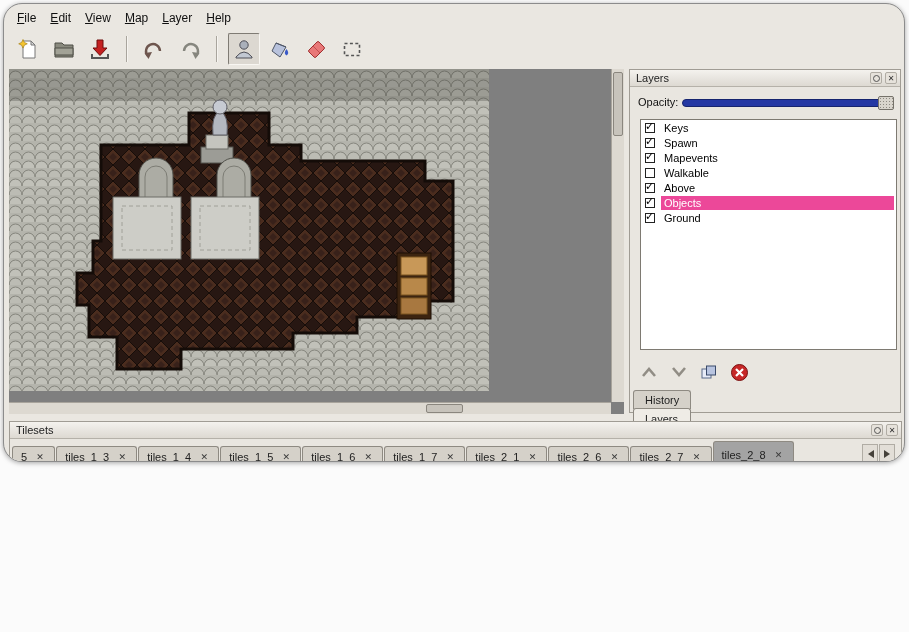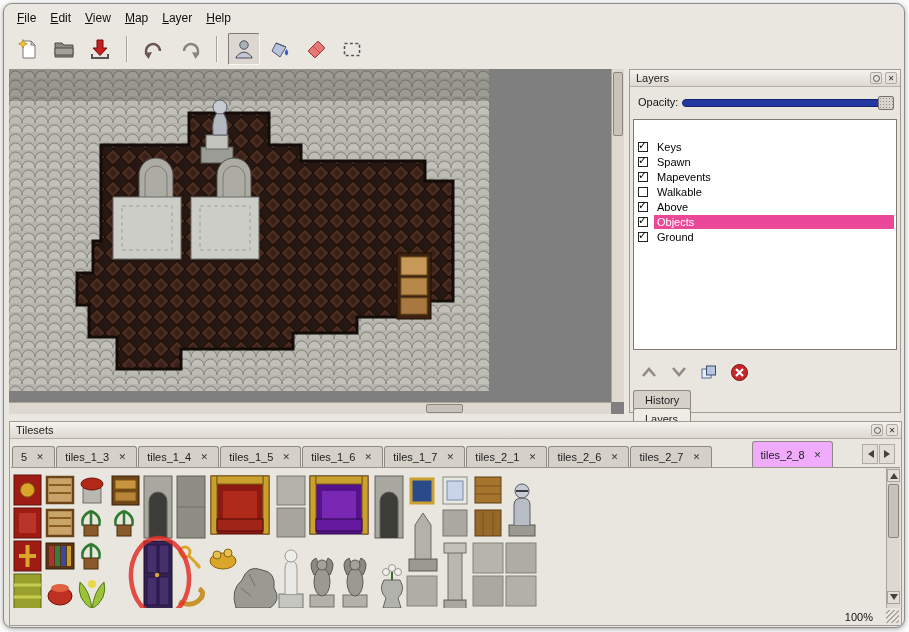--- a/index.html
+++ b/index.html
@@ -1,19 +1,19 @@
 <!DOCTYPE html>
 <html><head>
 <meta charset="utf-8">
 <style>
   *{box-sizing:border-box;margin:0;padding:0;font-family:"Liberation Sans","DejaVu Sans",sans-serif;}
   html,body{width:909px;height:632px;background:#fbfbfb;overflow:hidden;}
   body{position:relative;}
-  .window{position:absolute;left:3px;top:3px;width:902px;height:625px;background:#eae7e1;
-    border:1px solid #8c8c8c;border-radius:9px;box-shadow:0 1px 5px rgba(0,0,0,.35);overflow:hidden;}
+  .window{position:absolute;left:3px;top:3px;width:902px;height:459px;background:#eae7e1;
+    border:1px solid #8c8c8c;border-radius:19px;box-shadow:0 1px 5px rgba(0,0,0,.35);overflow:hidden;}
 
   
   .menubar{position:absolute;left:8px;top:6px;height:18px;display:flex;}
   .menu-item{font-size:12px;color:#101010;padding:1px 9px 1px 5px;cursor:default;}
   .menu-item u{text-decoration:underline;}
 
   
   .toolbar{position:absolute;left:8px;top:27px;height:36px;display:flex;align-items:center;}
   .tool{width:32px;height:32px;display:flex;align-items:center;justify-content:center;
     border:1px solid transparent;border-radius:2px;margin-right:4px;}
@@ -38,39 +38,39 @@
   .float-glyph{width:7px;height:7px;border:1.4px solid #555;border-radius:50%;}
   .close-glyph::before{content:'✕';font-size:8px;color:#333;line-height:1;}
 
   
   .layers-panel{left:625px;top:65px;width:272px;height:344px;}
   .opacity-row{position:absolute;left:0;right:0;top:22px;height:22px;}
   .opacity-label{position:absolute;left:8px;top:4px;font-size:11px;color:#111;text-align:right;}
   .opacity-track{position:absolute;left:52px;right:8px;top:7px;height:8px;background:#2438a4;border-radius:4px;border:1px solid #16246e;}
   .opacity-handle{position:absolute;right:6px;top:4px;width:16px;height:14px;background:#d9d5cd;border:1px solid #76726a;border-radius:2px;
     background-image:radial-gradient(#8e8a82 0.8px,transparent 0.9px);background-size:3px 3px;}
-  .layers-list{position:absolute;left:3px;right:3px;top:49px;height:231px;background:#fff;border:1px solid #7e7a72;overflow:hidden;padding-top:19px;}
+  .layers-list{position:absolute;left:10px;right:3px;top:49px;height:231px;background:#fff;border:1px solid #7e7a72;overflow:hidden;padding-top:0;}
   .layer-row{display:flex;align-items:center;height:15px;padding-left:4px;}
   .checkbox{width:10px;height:10px;border:1px solid #222;background:#fff;margin-right:6px;position:relative;flex:none;}
   .checkbox.checked::after{content:'✓';position:absolute;left:-1px;top:-4px;font-size:11px;font-weight:bold;color:#000;}
   .layer-label{flex:1;font-size:11px;color:#000;padding:1px 3px;margin-right:2px;}
   .layer-row.selected .layer-label{background:#ec4899;color:#fff;}
   .layer-btns{position:absolute;left:6px;top:290px;height:24px;display:flex;align-items:center;}
   .layer-btn{width:26px;height:22px;display:flex;align-items:center;justify-content:center;margin-right:4px;}
   .panel-tabs{position:absolute;left:3px;top:320px;display:flex;flex-direction:column;}
   .ptab{font-size:11px;color:#222;padding:3px 11px;background:#d5d1c9;border:1px solid #8e8a82;border-bottom:none;
     border-radius:3px 3px 0 0;margin-right:2px;}
   .ptab.active{background:#efece6;position:relative;top:-1px;padding-top:4px;}
 
   
   .tilesets-panel{left:5px;top:417px;width:893px;height:205px;}
   .ts-tabs{position:absolute;left:2px;top:18px;right:42px;height:27px;display:flex;align-items:flex-end;overflow:hidden;}
   .ts-tab{height:21px;display:flex;align-items:center;padding:0 8px;background:#d5d1c9;border:1px solid #8e8a82;border-bottom:none;
     border-radius:3px 3px 0 0;font-size:11px;color:#222;margin-right:1px;white-space:nowrap;}
-  .ts-tab.active{height:26px;background:#f0abfc;margin-left:39px;}
+  .ts-tab.active{height:26px;background:#a3a3a3;}
   .ts-tab-label{margin-right:7px;}
   .ts-tab-close{width:12px;height:12px;display:flex;align-items:center;justify-content:center;}
   .ts-tab-close::before{content:'✕';font-size:9px;color:#3a3a3a;}
   .tab-scrollers{position:absolute;right:6px;top:22px;display:flex;}
   .tab-scroll-btn{width:16px;height:20px;display:flex;align-items:center;justify-content:center;border:1px solid #b0aca4;background:#e2ded7;margin-left:1px;}
   .tri-l{width:0;height:0;border:4px solid transparent;border-right:6px solid #45413a;margin-right:3px;}
   .tri-r{width:0;height:0;border:4px solid transparent;border-left:6px solid #45413a;margin-left:3px;}
   .ts-content{position:absolute;left:1px;right:1px;top:45px;height:141px;background:#e9e6e0;border-top:1px solid #9b978f;overflow:hidden;}
   .tiles-svg{position:absolute;left:0;top:5px;display:block;}
   .ts-vscroll{position:absolute;right:0;top:0;bottom:0;width:14px;background:#ddd9d1;border-left:1px solid #a8a49c;}

